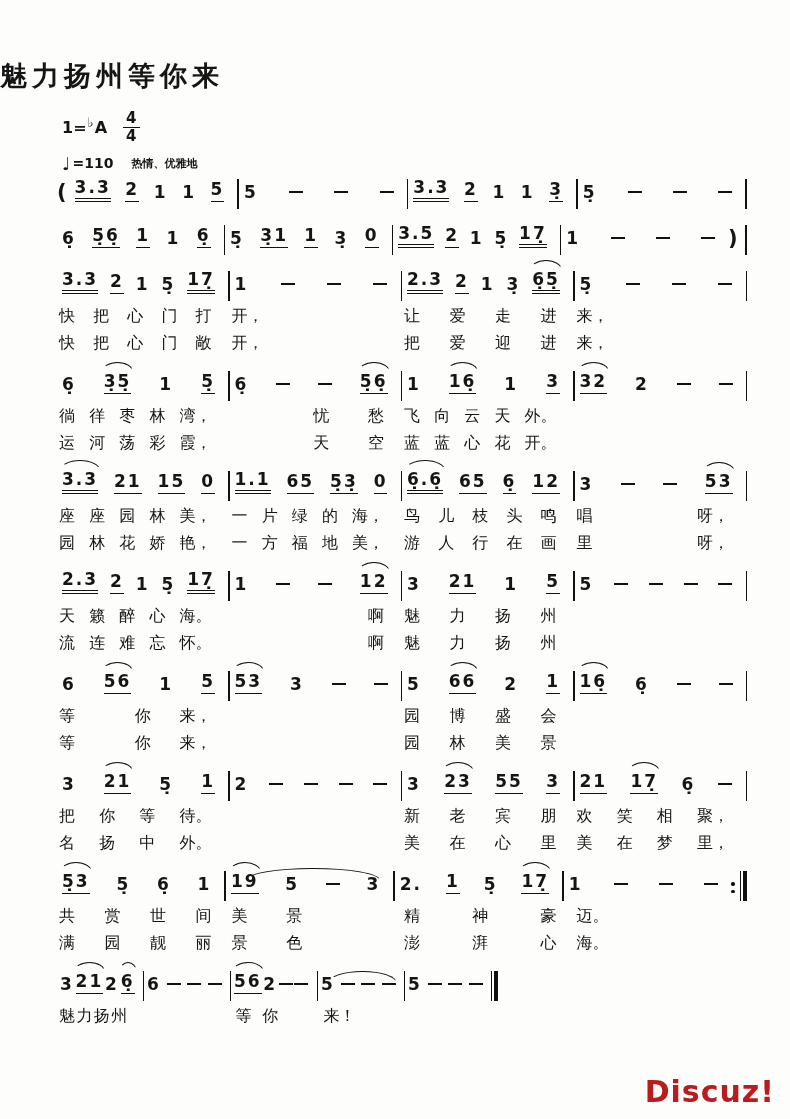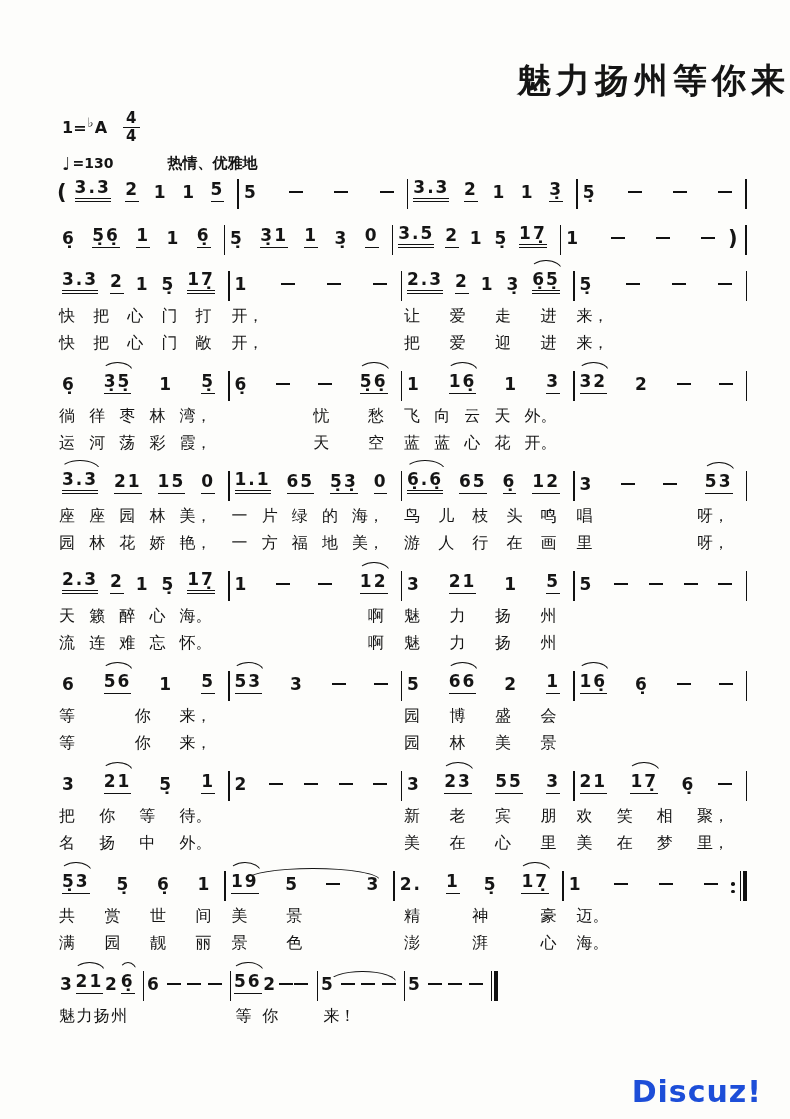--- a/index.html
+++ b/index.html
@@ -1,29 +1,29 @@
 <!DOCTYPE html>
 <html><head>
 <meta charset="utf-8">
 <style>
   html,body{margin:0;padding:0;background:#fff;}
   .page{width:790px;height:1119px;background:#fdfdfb;position:relative;color:#151515;
         font-family:"Liberation Serif",serif;overflow:hidden;}
-  .title{position:absolute;left:0;right:0;top:58px;text-align:right;
-         font-size:34px;font-weight:bold;letter-spacing:5px;}
+  .title{position:absolute;left:0;right:0;top:58px;text-align:left;
+         font-size:27px;font-weight:bold;letter-spacing:5px;}
   .credits{position:absolute;right:44px;top:110px;font-size:15px;font-weight:bold;line-height:1.75;}
   .keyblock{position:absolute;left:62px;top:110px;font-family:"DejaVu Sans",sans-serif;}
   .keyrow{font-size:16px;font-weight:bold;display:flex;align-items:center;}
   .flat{font-size:13px;vertical-align:super;position:relative;top:-5px;margin:0 1px;}
   .ts{display:inline-flex;flex-direction:column;align-items:center;font-weight:bold;
       font-size:15px;line-height:1.15;margin-left:16px;}
   .ts-top{border-bottom:1.5px solid #111;padding:0 3px;}
   .temporow{margin-top:7px;font-size:14px;font-weight:bold;display:flex;align-items:center;}
   .tempo-note{font-size:18px;margin-right:2px;}
-  .expression{margin-left:54px;font-family:"Liberation Serif",serif;font-size:15px;}
+  .expression{margin-left:18px;font-family:"Liberation Serif",serif;font-size:11px;}
   #score{position:absolute;left:57px;top:172px;width:690px;}
   .system{margin-bottom:9px;}
   .system.short{width:441px;}
   .notes-row{display:flex;align-items:flex-end;height:37px;}
   .measure{flex:1 1 0;display:flex;justify-content:space-between;align-items:flex-end;
            padding:0 13px 7px 5px;position:relative;min-width:0;}
   .short .measure{padding:0 8px 7px 3px;}
   .measure.marc::after{content:"";position:absolute;left:12%;right:8%;top:-3px;height:10px;
            border:1.5px solid transparent;border-top:1.5px solid #111;
            border-radius:50% 50% 0 0/100% 100% 0 0;}
@@ -39,43 +39,43 @@
   .bar.thick{width:4px;}
   .endgrp{display:flex;align-items:flex-end;gap:2px;}
   .rep-dots{display:flex;flex-direction:column;gap:4px;margin:0 3px 8px 0;}
   .rep-dots i{width:3.5px;height:3.5px;background:#111;border-radius:50%;}
   .paren{font-family:"DejaVu Sans",sans-serif;font-weight:bold;font-size:21px;line-height:26px;
         margin:0 3px 4px 0;flex:0 0 auto;}
   .paren.close{margin:0 6px 4px 0;}
   .lyr-row{display:flex;margin-top:3px;font-size:16px;line-height:24px;}
   .lmeas{flex:1 1 0;display:flex;justify-content:space-between;padding:0 18px 0 2px;min-width:0;}
   .syl{min-width:2px;white-space:nowrap;}
-  .watermark{position:absolute;right:28px;bottom:10px;font-family:"DejaVu Sans",sans-serif;
-        font-weight:bold;font-size:30px;color:#1d4ed8;letter-spacing:1px;}
+  .watermark{position:absolute;right:15px;bottom:10px;font-family:"DejaVu Sans",sans-serif;
+        font-weight:bold;font-size:30px;color:#b91c1c;letter-spacing:1px;}
 </style>
 </head>
 <body>
 
 <div class="page">
   <div class="title">魅力扬州等你来</div>
 
 
   <div class="keyblock">
     <div class="keyrow">
       <span>1=</span>
         <span class="flat">♭</span>
         <span>A</span>
       <span class="ts">
         <span class="ts-top">4</span>
         <span>4</span>
       </span>
     </div>
     <div class="temporow">
       <span class="tempo-note">♩</span>
-      <span>=130</span>
+      <span>=110</span>
       <span class="expression">热情、优雅地</span>
     </div>
   </div>
 
   <div id="score">
       <div class="system">
         <div class="notes-row">
           <div class="paren">(</div>
           <div class="measure">
             <div class="note u2">3.3</div>

